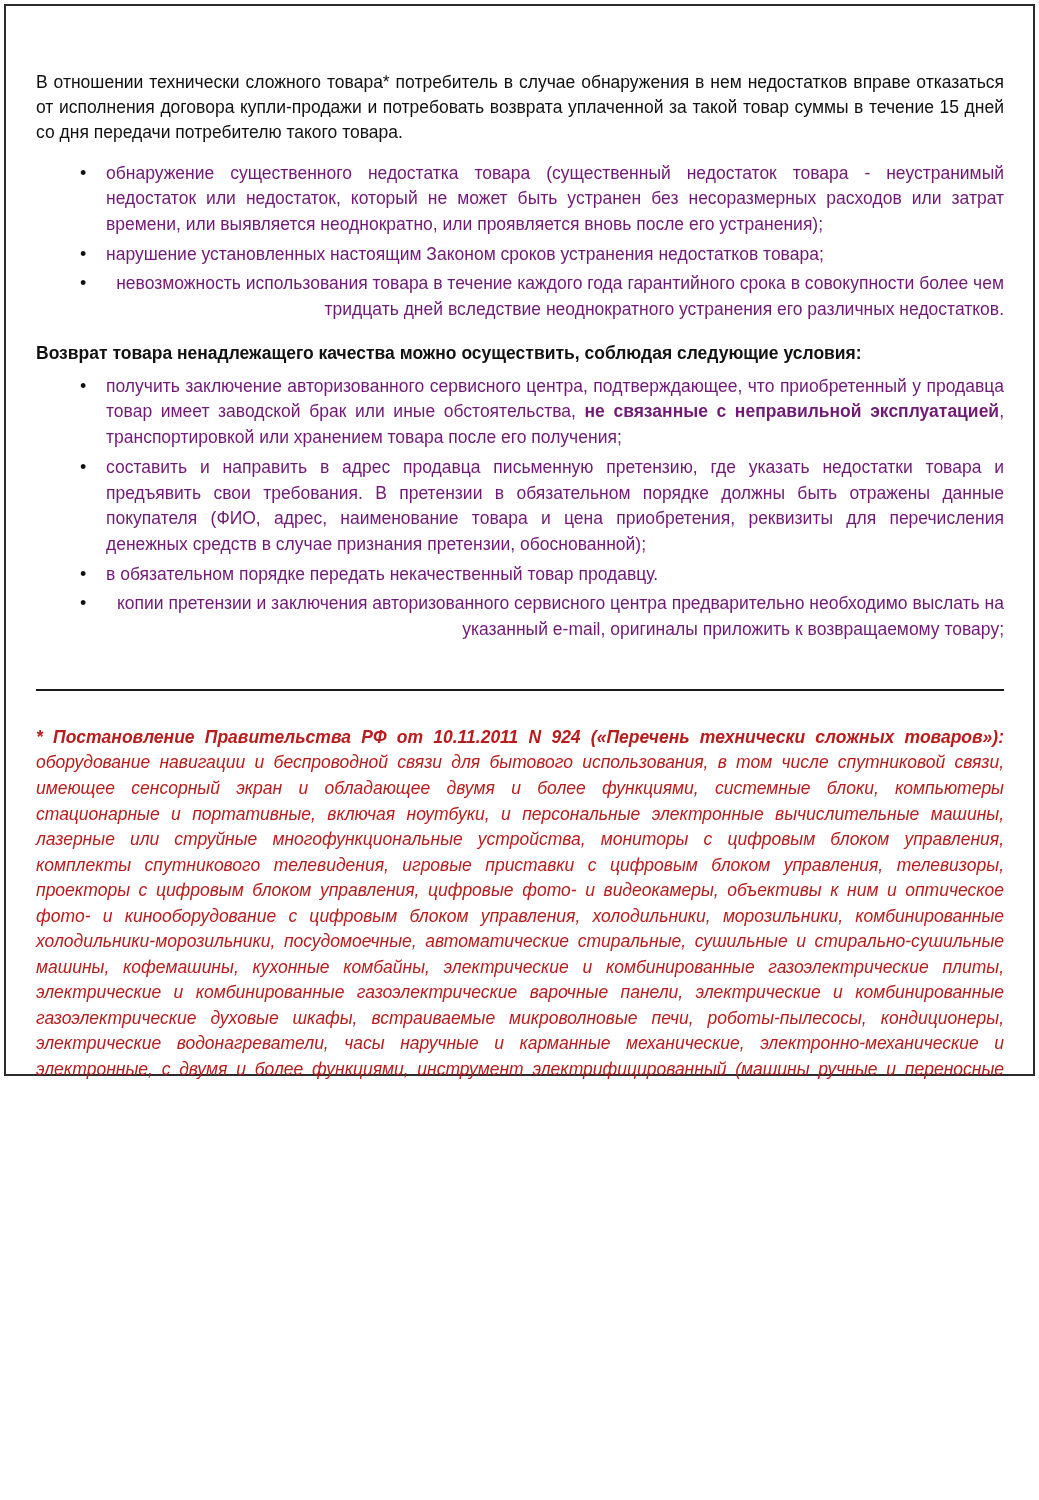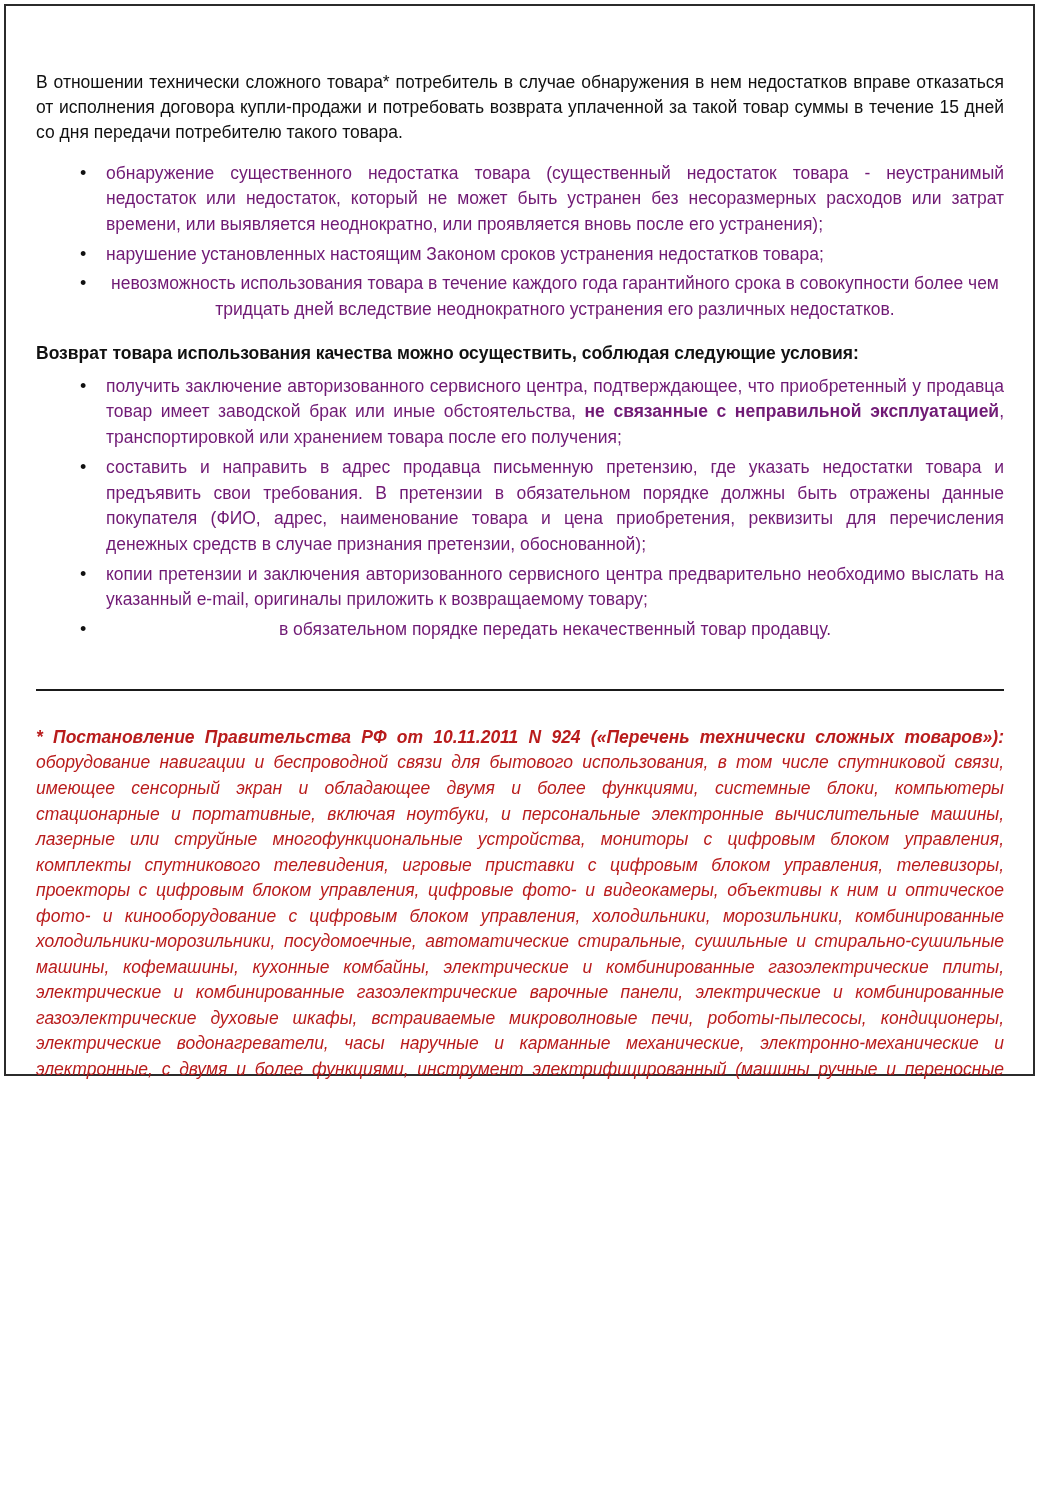--- a/index.html
+++ b/index.html
@@ -72,21 +72,21 @@
   }
   ul.bullets > li::before {
     content: "\2022";
     position: absolute;
     left: 44px;
     top: -1px;
     font-size: 18px;
     color: #111;
   }
   ul.bullets > li:last-child {
-    text-align: center;
+    text-align: right;
   }
   .divider {
     margin: 46px 0 34px 0;
     border: none;
     border-top: 2px solid #1a1a1a;
     width: 100%;
   }
   .footnote {
     font-style: italic;
     font-size: 17.5px;
@@ -113,35 +113,35 @@
     <p class="para lead">В отношении технически сложного товара* потребитель в случае обнаружения в нем недостатков вправе отказаться от исполнения договора купли-продажи и потребовать возврата уплаченной за такой товар суммы в течение 15 дней со дня передачи потребителю такого товара.</p>
 
 
     <ul class="bullets">
       <li>обнаружение существенного недостатка товара (существенный недостаток товара - неустранимый недостаток или недостаток, который не может быть устранен без несоразмерных расходов или затрат времени, или выявляется неоднократно, или проявляется вновь после его устранения);</li>
       <li>нарушение установленных настоящим Законом сроков устранения недостатков товара;</li>
       <li>невозможность использования товара в течение каждого года гарантийного срока в совокупности более чем тридцать дней вследствие неоднократного устранения его различных недостатков.</li>
     </ul>
 
     <p class="section-head">
-      <span>Возврат товара использования качества можно осуществить, соблюдая следующие условия</span><span>:</span>
+      <span>Возврат товара ненадлежащего качества можно осуществить, соблюдая следующие условия</span><span>:</span>
     </p>
 
     <ul class="bullets">
       <li>
         <span>получить заключение авторизованного сервисного центра, подтверждающее, что приобретенный у продавца товар имеет заводской брак или иные обстоятельства, </span><span class="nb">не связанные с неправильной эксплуатацией</span><span>, транспортировкой или хранением товара после его получения;</span>
       </li>
       <li>
         <span>составить и направить в адрес продавца письменную претензию, где указать недостатки товара и предъявить свои требования. В претензии в обязательном порядке должны быть отражены данные покупателя (ФИО, адрес, наименование товара и цена приобретения, реквизиты для перечисления денежных средств в случае признания претензии, обоснованной);</span>
       </li>
       <li>
-        <span>копии претензии и заключения авторизованного сервисного центра предварительно необходимо выслать на указанный e-mail, оригиналы приложить к возвращаемому товару;</span>
+        <span>в обязательном порядке передать некачественный товар продавцу.</span>
       </li>
       <li>
-        <span>в обязательном порядке передать некачественный товар продавцу.</span>
+        <span>копии претензии и заключения авторизованного сервисного центра предварительно необходимо выслать на указанный e-mail, оригиналы приложить к возвращаемому товару;</span>
       </li>
     </ul>
 
     <hr class="divider">
 
     <p class="footnote">
       <span class="fn-title">* Постановление Правительства РФ от 10.11.2011 N 924 («Перечень технически сложных товаров»):</span><span> оборудование навигации и беспроводной связи для бытового использования, в том числе спутниковой связи, имеющее сенсорный экран и обладающее двумя и более функциями, системные блоки, компьютеры стационарные и портативные, включая ноутбуки, и персональные электронные вычислительные машины, лазерные или струйные многофункциональные устройства, мониторы с цифровым блоком управления, комплекты спутникового телевидения, игровые приставки с цифровым блоком управления, телевизоры, проекторы с цифровым блоком управления, цифровые фото- и видеокамеры, объективы к ним и оптическое фото- и кинооборудование с цифровым блоком управления, холодильники, морозильники, комбинированные холодильники-морозильники, посудомоечные, автоматические стиральные, сушильные и стирально-сушильные машины, кофемашины, кухонные комбайны, электрические и комбинированные газоэлектрические плиты, электрические и комбинированные газоэлектрические варочные панели, электрические и комбинированные газоэлектрические духовые шкафы, встраиваемые микроволновые печи, роботы-пылесосы, кондиционеры, электрические водонагреватели, часы наручные и карманные механические, электронно-механические и электронные, с двумя и более функциями, инструмент электрифицированный (машины ручные и переносные электрические).</span>
     </p>
 
   </div>

